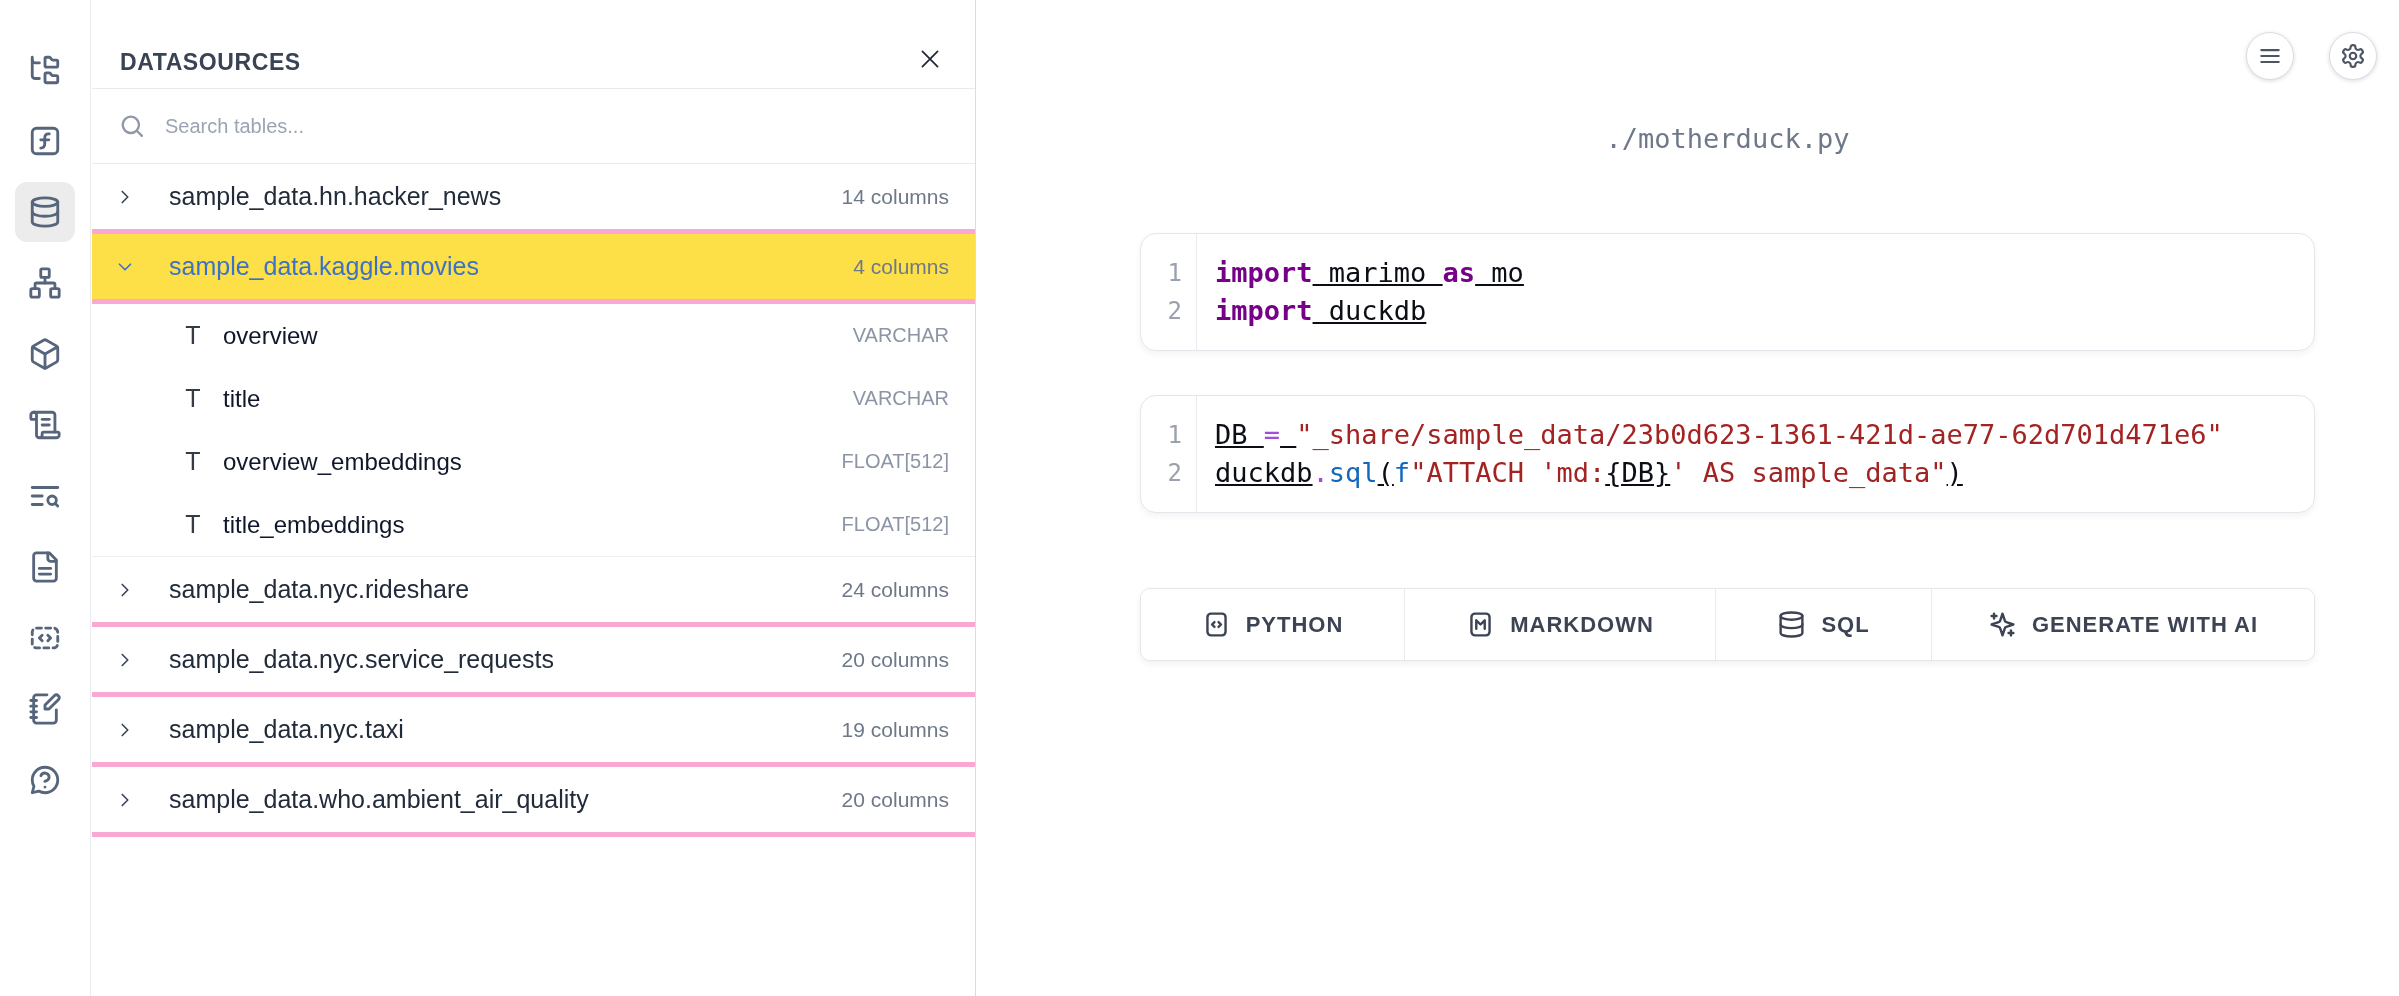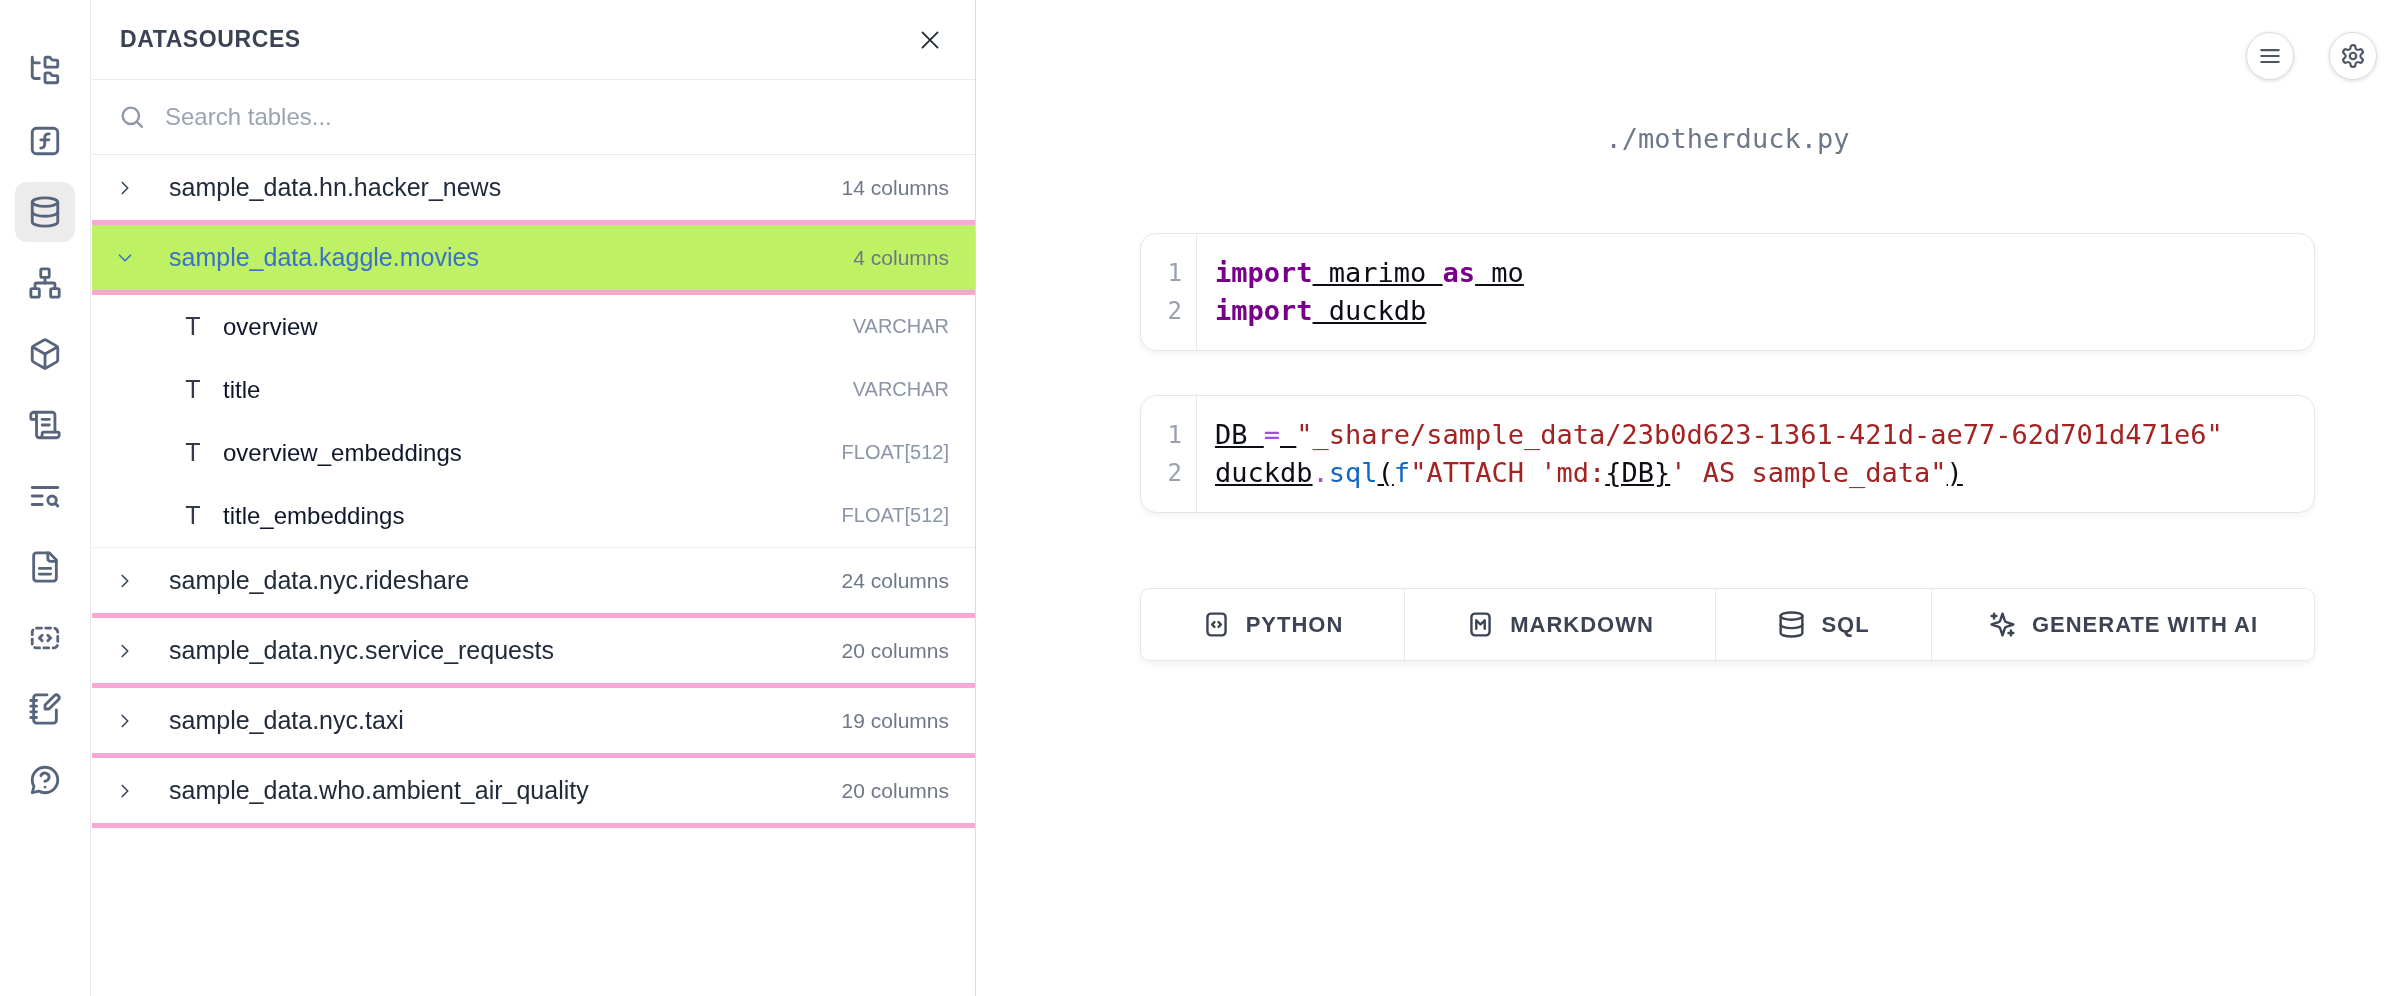--- a/index.html
+++ b/index.html
@@ -11,39 +11,39 @@
         border-right:1px solid #e9ebef;display:flex;flex-direction:column;align-items:center;
         padding-top:40px;box-sizing:border-box;gap:11px;}
   .rail-btn{width:60px;height:60px;border:none;background:transparent;border-radius:12px;
         display:flex;align-items:center;justify-content:center;color:#56647c;cursor:pointer;padding:0;}
   .rail-btn.active{background:#ececec;}
   .rail-btn svg{width:34px;height:34px;}
 
   
   .panel{position:absolute;left:92px;top:0;width:884px;height:996px;background:#fff;
          border-right:1px solid #d9dde3;box-sizing:border-box;}
-  .panel-header{height:80px;border-bottom:1px solid #e8eaee;display:flex;align-items:center;
-         padding:4px 28px;box-sizing:border-box;}
+  .panel-header{height:89px;border-bottom:1px solid #e8eaee;display:flex;align-items:flex-end;
+         padding:12px 28px;box-sizing:border-box;}
   .panel-title{font-size:23px;font-weight:700;letter-spacing:.6px;color:#3a4355;}
   .close-btn{margin-left:auto;border:none;background:transparent;cursor:pointer;padding:4px;
          color:#1f2733;display:flex;}
   .close-btn svg{width:26px;height:26px;}
   .search-row{height:75px;border-bottom:1px solid #e8eaee;display:flex;align-items:center;
          padding:0 26px;box-sizing:border-box;gap:17px;}
   .search-row svg{width:28px;height:28px;color:#8f98a8;flex:none;}
-  .search-input{border:none;outline:none;flex:1;font-size:24px;color:#1c2634;
+  .search-input{border:none;outline:none;flex:1;font-size:20px;color:#1c2634;
          font-family:"Liberation Sans", sans-serif;background:transparent;}
   .search-input::placeholder{color:#9aa4b2;}
 
   .table-row{height:70px;display:flex;align-items:center;padding:0 26px 0 22px;
          box-sizing:border-box;border-bottom:5px solid #f9a8d4;cursor:pointer;font-size:25px;color:#212b3a;gap:20px;}
   .table-row .chev{width:22px;height:22px;flex:none;margin-right:13px;color:#3a4355;}
   .table-row .tname{white-space:nowrap;}
   .table-row .tcount{margin-left:auto;font-size:21px;color:#6e7888;}
-  .table-row.selected{background:#bef264;color:#3b72c7;}
+  .table-row.selected{background:#fde047;color:#3b72c7;}
   .table-row.selected .chev{color:#3b72c7;}
   .col-group{border-bottom:1px solid #edeff3;}
   .col-row{height:63px;display:flex;align-items:center;padding:0 26px 0 88px;
          box-sizing:border-box;cursor:pointer;}
   .col-row .tglyph{font-size:25px;color:#333b49;width:26px;flex:none;margin-right:17px;text-align:center;}
   .col-row .cname{font-size:24px;color:#0f172a;}
   .col-row .ctype{margin-left:auto;font-size:20px;color:#8b95a5;}
 
   
   .main{position:absolute;left:977px;top:0;width:1422px;height:996px;background:#fff;}

